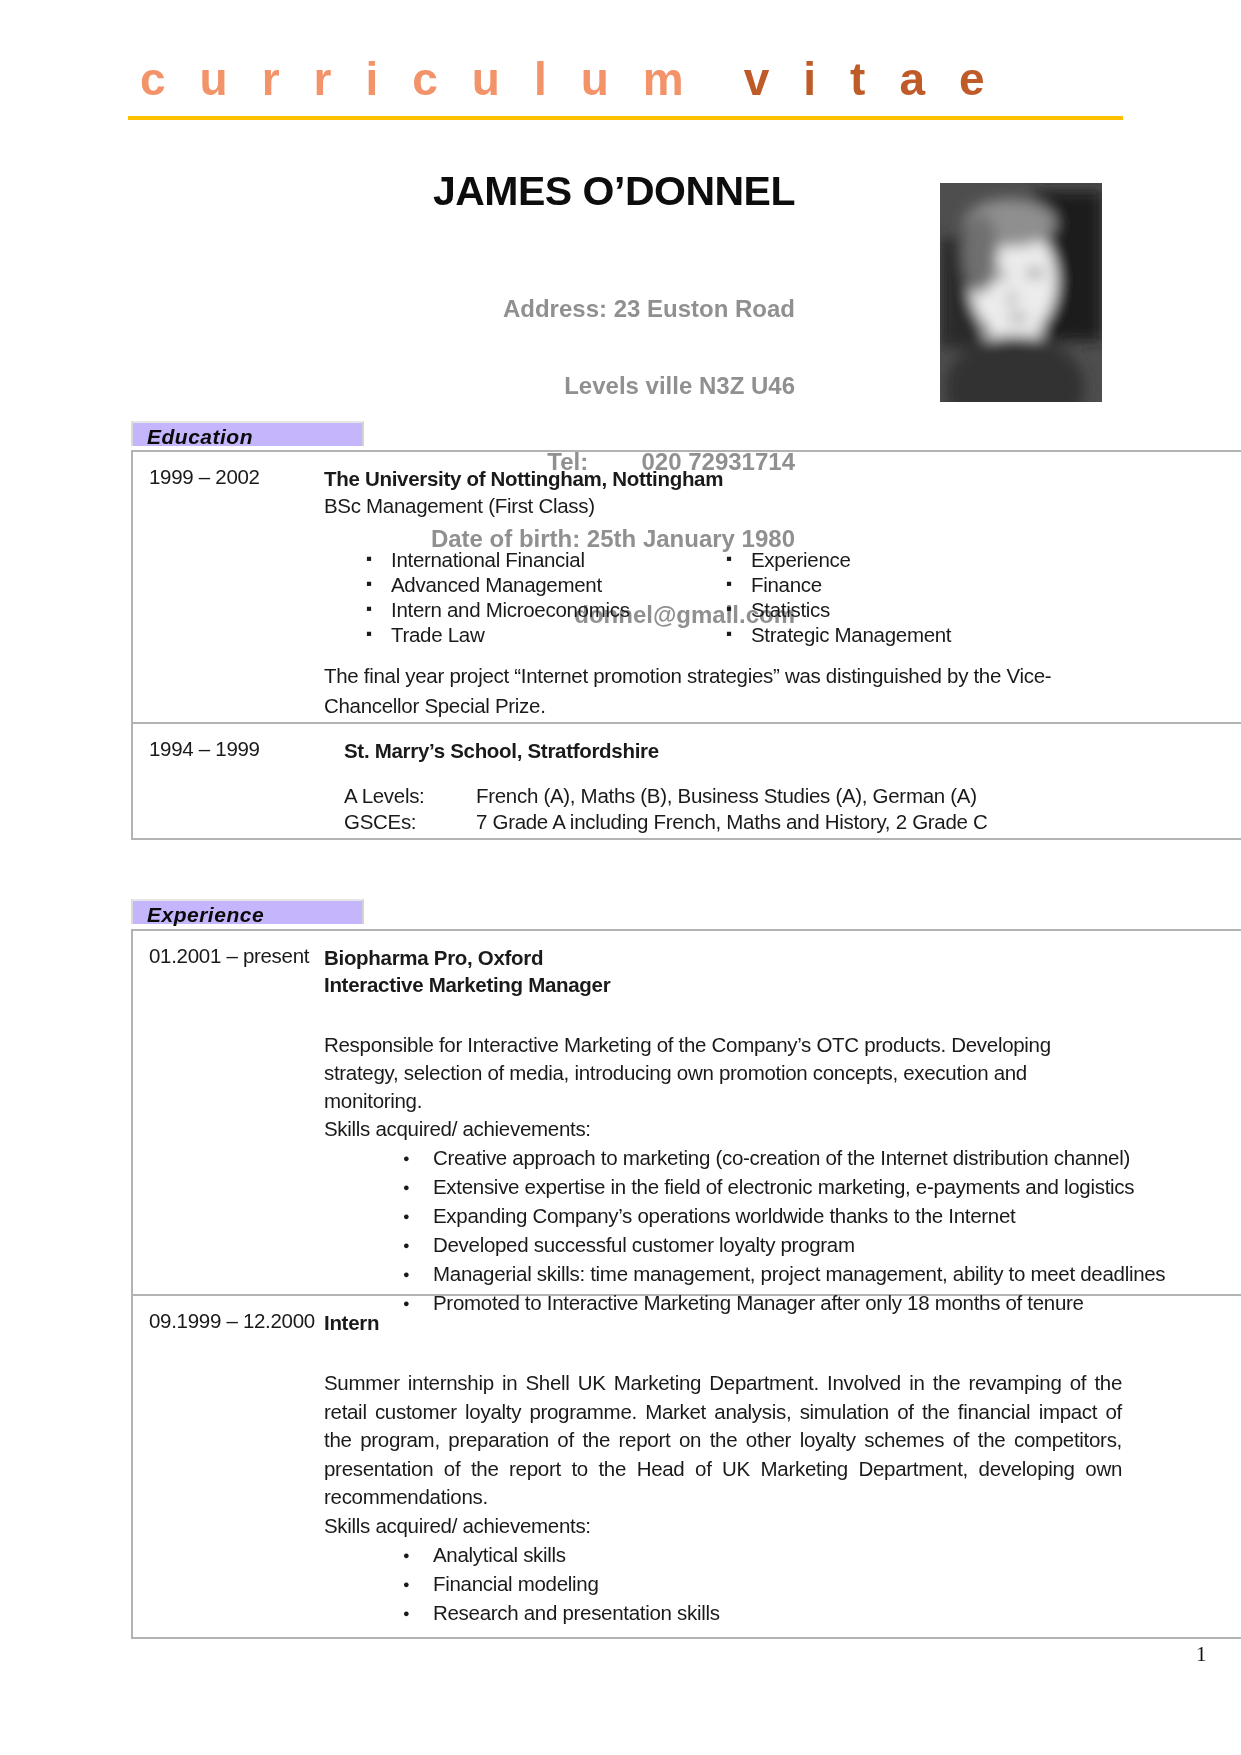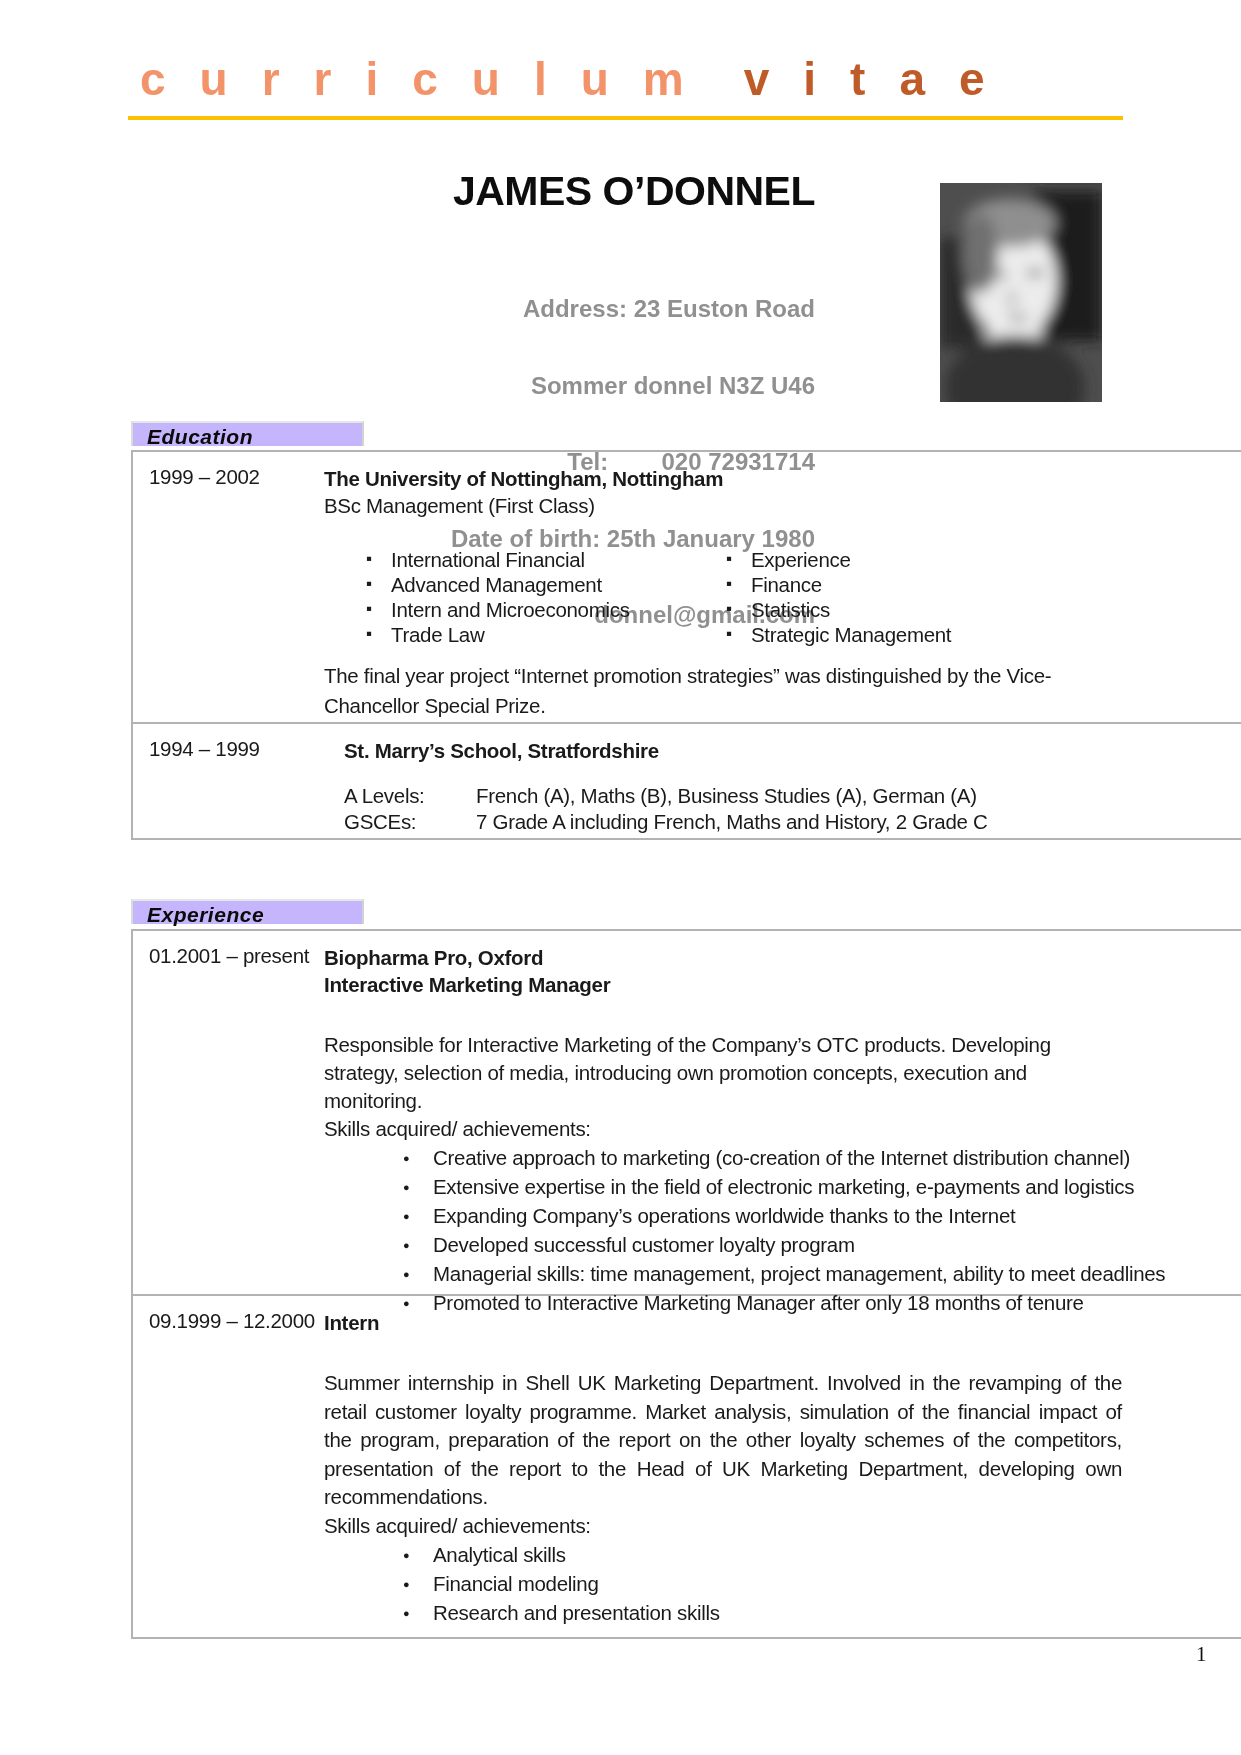--- a/index.html
+++ b/index.html
@@ -17,21 +17,21 @@
     position:absolute;left:140px;top:52px;
     font-size:46px;font-weight:bold;white-space:nowrap;
   }
   .cv-title .w1{color:#F2936A;letter-spacing:34px;}
   .cv-title .w2{color:#BE5B28;letter-spacing:34px;margin-left:26px;}
   .cv-rule{
     position:absolute;left:128px;top:116px;width:995px;height:4px;
     background:#FDC101;
   }
   
-  .identity{position:absolute;top:168px;right:426px;text-align:right;}
+  .identity{position:absolute;top:168px;right:446px;text-align:right;}
   .identity .name{font-size:41px;font-weight:bold;letter-spacing:-0.5px;color:#0d0d0d;}
   .contact{margin-top:30px;font-size:24px;font-weight:bold;color:#909090;line-height:25.5px;white-space:pre;}
   
   .photo{position:absolute;left:940px;top:183px;width:162px;height:219px;overflow:hidden;}
   
   .sec-head{
     position:absolute;left:131px;width:233px;height:25px;
     background:#c4b5fd;
     border-top:2px solid #e6e6e6;border-left:2px solid #dadada;border-right:2px solid #d2d2d2;
     font-size:21px;font-weight:bold;font-style:italic;color:#0b0b0b;
@@ -78,21 +78,21 @@
 
   <div class="cv-title">
     <span class="w1">curriculum</span><span class="w2">vitae</span>
   </div>
   <div class="cv-rule"></div>
 
   <div class="identity">
     <div class="name">JAMES O’DONNEL</div>
     <div class="contact">
       <div>Address: 23 Euston Road</div>
-      <div>Sommer donnel N3Z U46</div>
+      <div>Levels ville N3Z U46</div>
       <div>Tel:        020 72931714</div>
       <div>Date of birth: 25th January 1980</div>
       <div>donnel@gmail.com</div>
     </div>
   </div>
 
   <div class="photo">
     <svg width="162" height="219" viewBox="0 0 162 219" xmlns="http://www.w3.org/2000/svg">
       <defs>
           <filter id="b" x="-30%" y="-30%" width="160%" height="160%">

